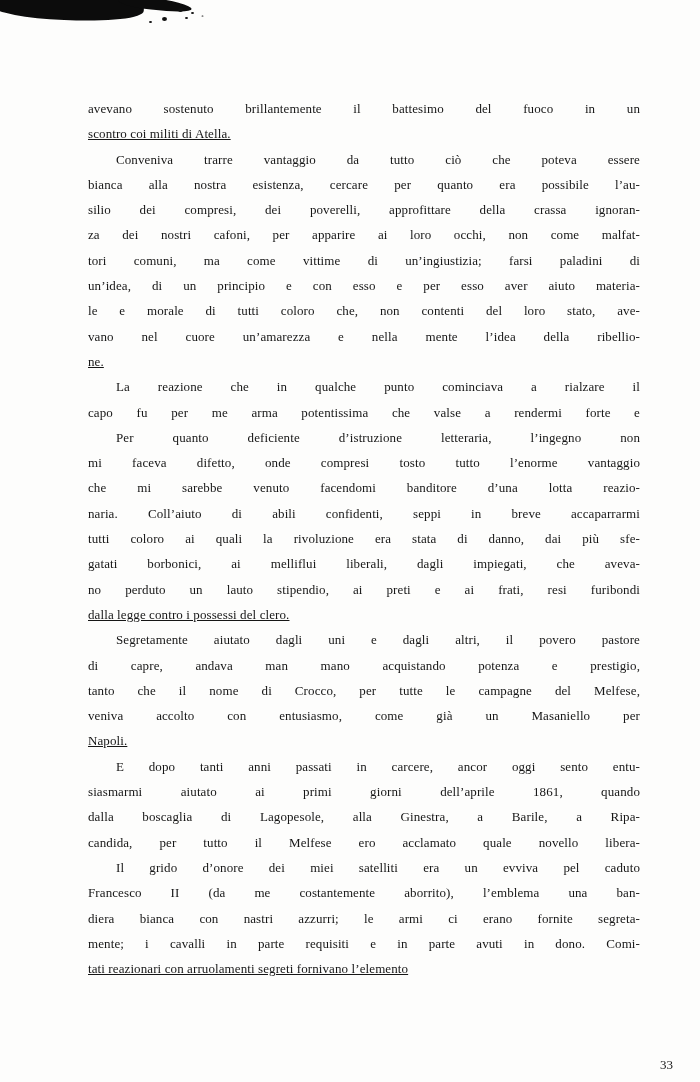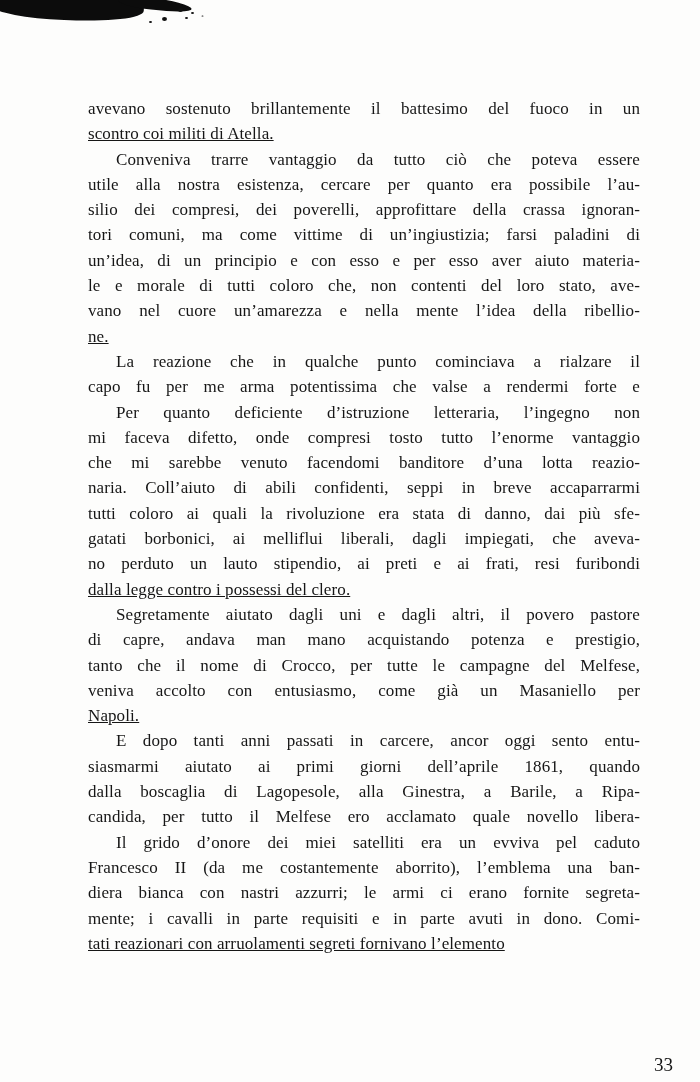--- a/index.html
+++ b/index.html
@@ -56,38 +56,38 @@
     box-shadow: 12px 3px 0 -1px #101010, 22px 6px 0 -1.5px #101010,
                 6px 8px 0 -1px #101010, -16px 9px 0 0 #101010,
                 -30px 12px 0 -1px #101010;
   }
   
   .text-block {
     position: absolute;
     left: 88px;
     top: 96px;
     width: 552px;
-    font-size: 17px;
+    font-size: 13px;
     line-height: 25.3px;
     letter-spacing: 0.1px;
   }
   .paragraph { margin: 0; }
   .line {
     text-align: justify;
     text-align-last: justify;
     height: 25.3px;
     overflow: hidden;
   }
   .line.last { text-align-last: left; text-decoration: underline; }
   .line.indent { text-indent: 28px; }
   .page-number {
     position: absolute;
     top: 1054px;
     right: 27px;
-    font-size: 19px;
+    font-size: 13px;
     line-height: 22px;
   }
 </style>
 </head>
 <body>
 
 <div class="page">
 
   <div class="smudge">
     <div class="blob-main"></div>
@@ -95,22 +95,23 @@
     <div class="speck"></div>
   </div>
 
   <div class="text-block">
       <div class="paragraph">
         <div class="line">avevano sostenuto brillantemente il battesimo del fuoco in un</div>
         <div class="line last">scontro coi militi di Atella.</div>
       </div>
       <div class="paragraph">
         <div class="line indent">Conveniva trarre vantaggio da tutto ciò che poteva essere</div>
-        <div class="line">utile alla nostra esistenza, cercare per quanto era possibile l’au-</div>
+        <div class="line">bianca alla nostra esistenza, cercare per quanto era possibile l’au-</div>
         <div class="line">silio dei compresi, dei poverelli, approfittare della crassa ignoran-</div>
+        <div class="line">za dei nostri cafoni, per apparire ai loro occhi, non come malfat-</div>
         <div class="line">tori comuni, ma come vittime di un’ingiustizia; farsi paladini di</div>
         <div class="line">un’idea, di un principio e con esso e per esso aver aiuto materia-</div>
         <div class="line">le e morale di tutti coloro che, non contenti del loro stato, ave-</div>
         <div class="line">vano nel cuore un’amarezza e nella mente l’idea della ribellio-</div>
         <div class="line last">ne.</div>
       </div>
       <div class="paragraph">
         <div class="line indent">La reazione che in qualche punto cominciava a rialzare il</div>
         <div class="line">capo fu per me arma potentissima che valse a rendermi forte e</div>
       </div>

